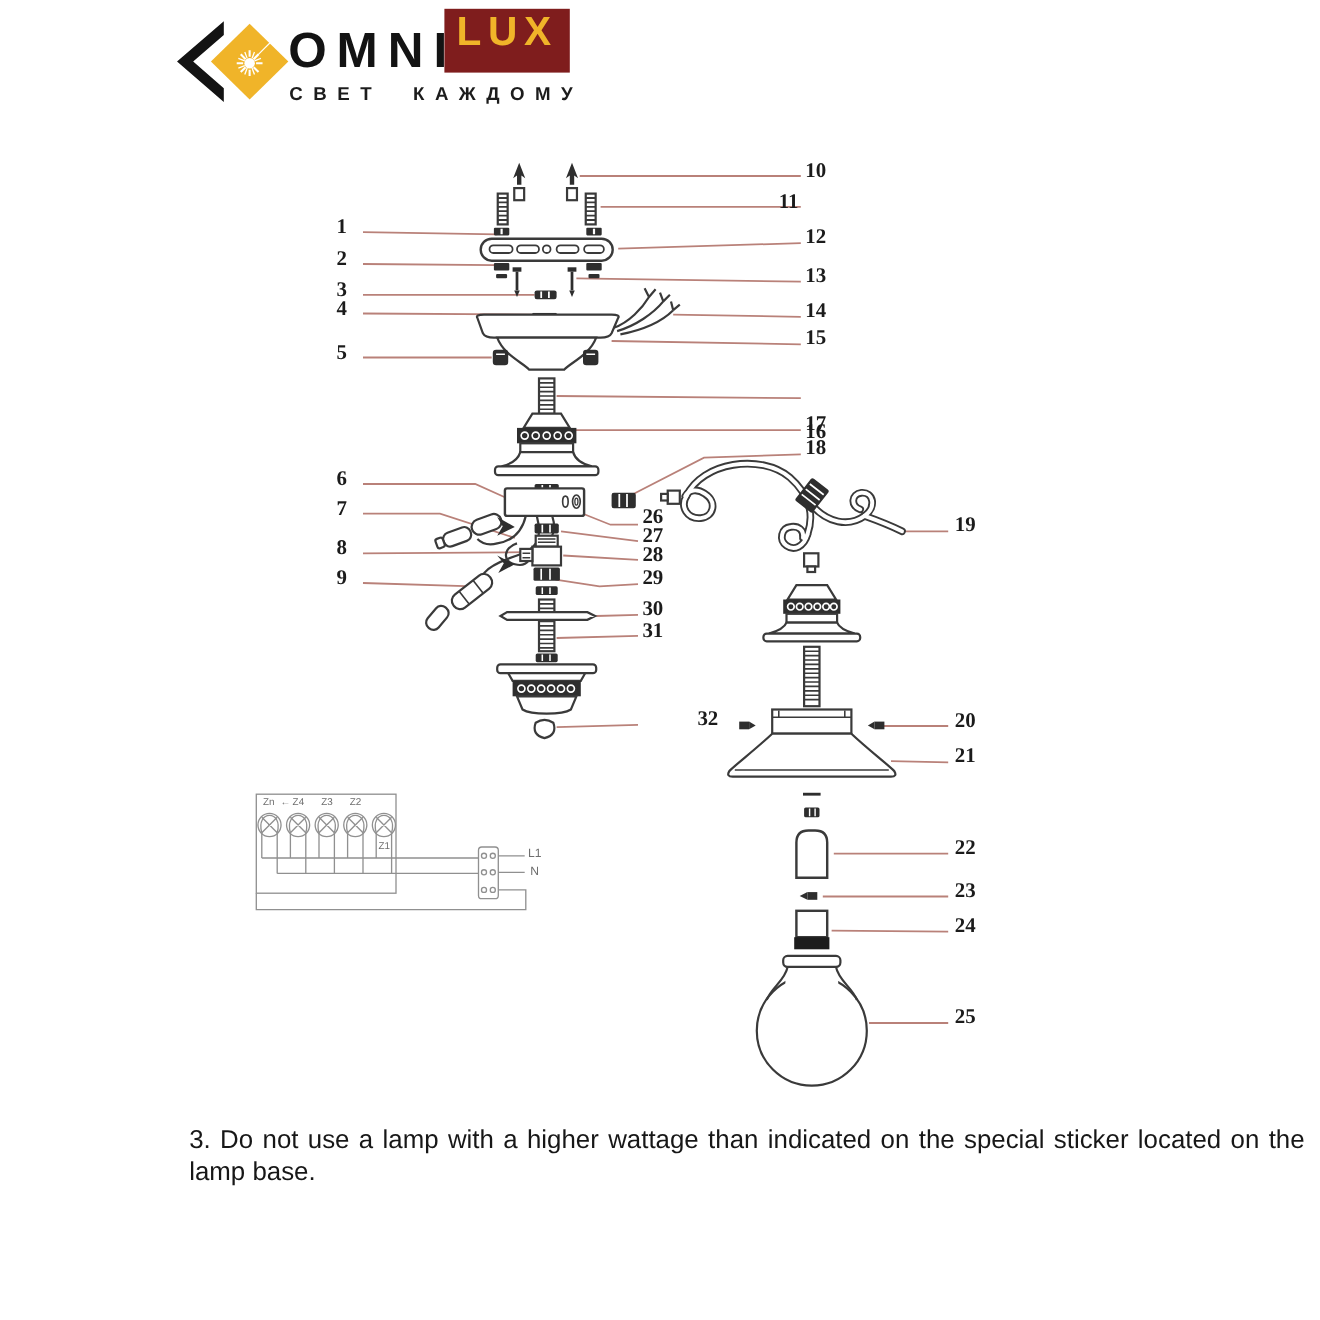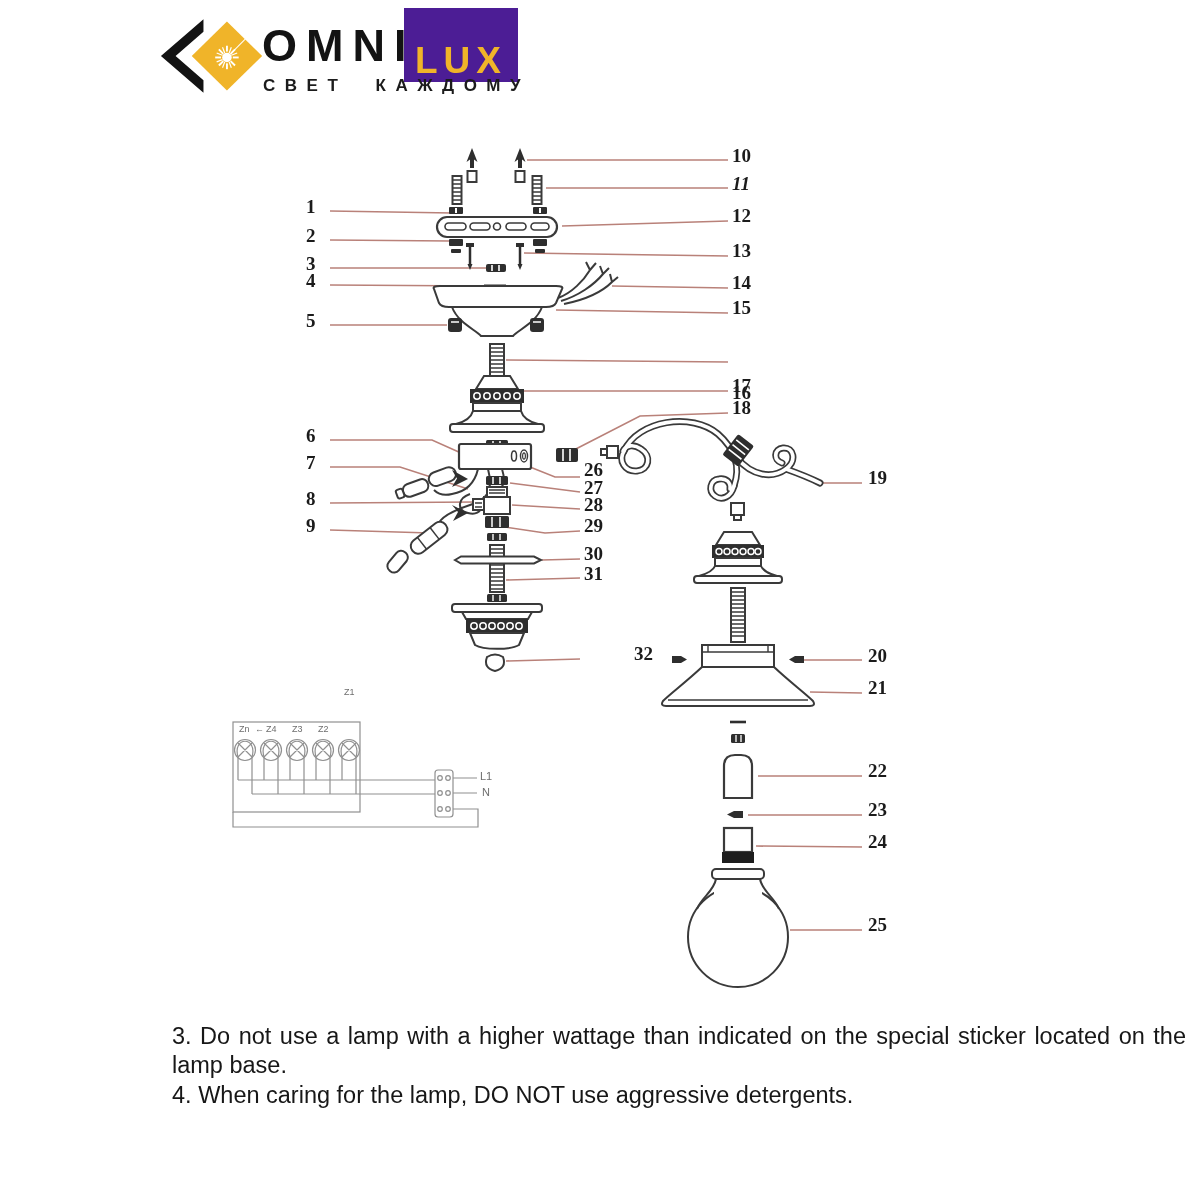--- a/index.html
+++ b/index.html
@@ -3,22 +3,22 @@
 <meta charset="utf-8">
 <style>
   html,body { margin:0; padding:0; background:#ffffff; }
   .page { position:relative; width:1200px; height:1200px; background:#fff;
           font-family:"Liberation Sans", sans-serif; overflow:hidden; }
   .abs { position:absolute; }
 
   
   .brand-primary { left:262px; top:20px; font-size:45px; font-weight:700;
                    letter-spacing:9px; color:#131313; }
-  .lux-box { left:404px; top:8px; width:114px; height:74px; background:#4c1d95;
-             display:flex; align-items:flex-end; justify-content:center; }
+  .lux-box { left:404px; top:8px; width:114px; height:58px; background:#7f1d1d;
+             display:flex; align-items:flex-start; justify-content:center; }
   .brand-secondary { color:#F0B429; font-size:37px; font-weight:700; letter-spacing:6px; }
   .brand-tagline { left:263px; top:76px; font-size:17px; font-weight:700;
                    letter-spacing:9.5px; word-spacing:14px; color:#1c1c1c; }
   .model-title { left:606px; top:24px; font-size:55px; font-weight:800;
                  letter-spacing:-1px; color:#0e0e0e; }
 
   
   svg.art { position:absolute; left:0; top:0; }
   .part-label { position:absolute; font-family:"Liberation Serif", serif;
                 font-weight:700; font-size:19px; line-height:1; color:#1b1b1b; }
@@ -393,21 +393,21 @@
       <span class="part-label" style="left: 306px; top: 197px;">1</span>
       <span class="part-label" style="left: 306px; top: 226px;">2</span>
       <span class="part-label" style="left: 306px; top: 254px;">3</span>
       <span class="part-label" style="left: 306px; top: 271px;">4</span>
       <span class="part-label" style="left: 306px; top: 311px;">5</span>
       <span class="part-label" style="left: 306px; top: 426px;">6</span>
       <span class="part-label" style="left: 306px; top: 453px;">7</span>
       <span class="part-label" style="left: 306px; top: 489px;">8</span>
       <span class="part-label" style="left: 306px; top: 516px;">9</span>
       <span class="part-label" style="left: 732px; top: 146px;">10</span>
-      <span class="part-label" style="left: 732px; top: 174px; font-style: italic;">11</span>
+      <span class="part-label" style="left: 708px; top: 174px;">11</span>
       <span class="part-label" style="left: 732px; top: 206px;">12</span>
       <span class="part-label" style="left: 732px; top: 241px;">13</span>
       <span class="part-label" style="left: 732px; top: 273px;">14</span>
       <span class="part-label" style="left: 732px; top: 298px;">15</span>
       <span class="part-label" style="left: 732px; top: 347px; margin-top: 36px;">16</span>
       <span class="part-label" style="left: 732px; top: 376px;">17</span>
       <span class="part-label" style="left: 732px; top: 398px;">18</span>
       <span class="part-label" style="left: 868px; top: 468px;">19</span>
       <span class="part-label" style="left: 868px; top: 646px;">20</span>
       <span class="part-label" style="left: 868px; top: 678px;">21</span>
@@ -422,21 +422,20 @@
       <span class="part-label" style="left: 584px; top: 544px;">30</span>
       <span class="part-label" style="left: 584px; top: 564px;">31</span>
       <span class="part-label" style="left: 605px; top: 644px; margin-left: 29px;">32</span>
     </div>
 
   <span class="wire-label" style="left:239px;top:725px;">Zn</span>
   <span class="wire-label" style="left:255px;top:725px;">←</span>
   <span class="wire-label" style="left:266px;top:725px;">Z4</span>
   <span class="wire-label" style="left:292px;top:725px;">Z3</span>
   <span class="wire-label" style="left:318px;top:725px;">Z2</span>
-  <span class="wire-label" style="left:344px;top:688px;text-align:center;">Z1</span>
+  <span class="wire-label" style="left:344px;top:765px;text-align:center;">Z1</span>
   <span class="wire-label big" style="left:480px;top:771px;">L1</span>
   <span class="wire-label big" style="left:482px;top:787px;">N</span>
 
   <div class="instructions">
     <p>3. Do not use a lamp with a higher wattage than indicated on the special sticker located on the lamp base.</p>
-    <p>4. When caring for the lamp, DO NOT use aggressive detergents.</p>
   </div>
 </div>
 
 </body></html>

